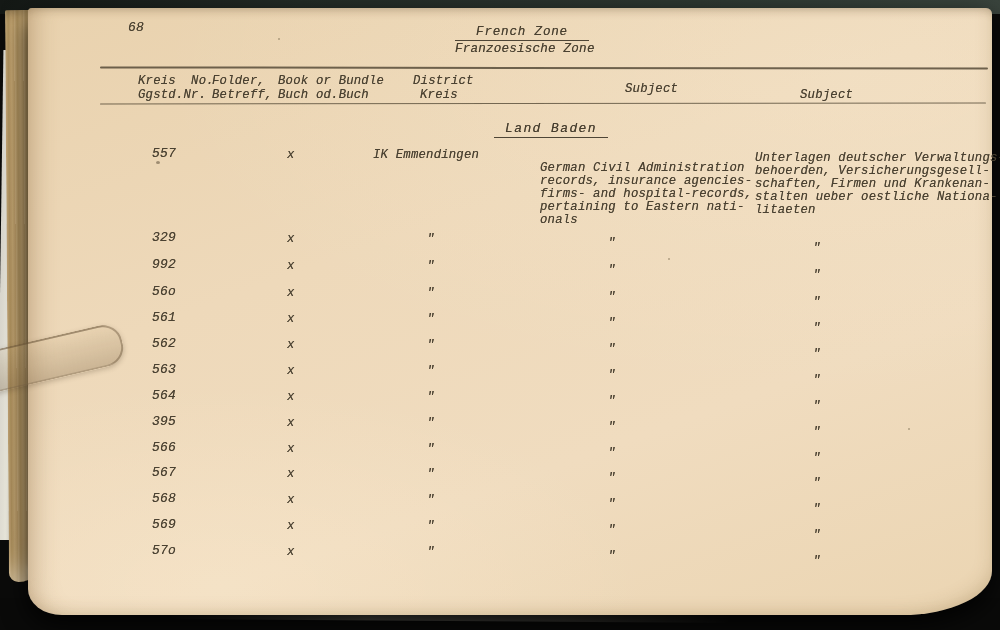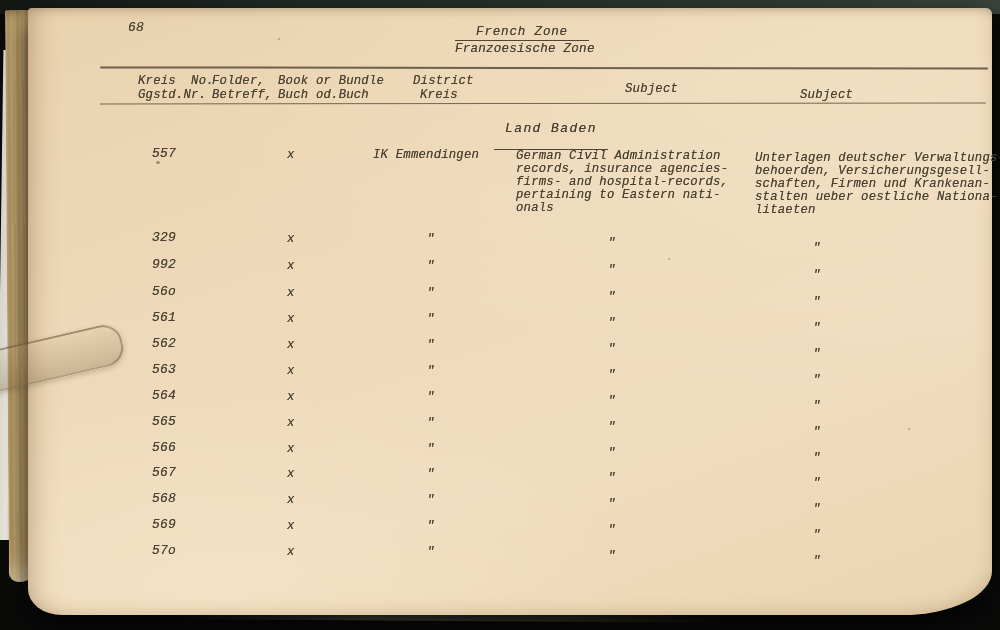--- a/index.html
+++ b/index.html
@@ -90,29 +90,29 @@
     padding-top:1px;text-shadow:0 0 0.6px rgba(74,65,49,0.75);white-space:pre;
   }
   .rule{
     position:absolute;height:2px;background:#514633;opacity:0.82;
     border-radius:2px;
   }
   .rule.thin{height:1.4px;opacity:0.78;}
   .section-hd{
     position:absolute;left:466px;top:113px;width:114px;text-align:center;
     font-size:13px;letter-spacing:1.4px;color:#473e2f;
-    border-bottom:1.7px solid #4e4536;padding-bottom:13px;white-space:pre;
+    border-bottom:1.7px solid #4e4536;padding-bottom:1px;white-space:pre;
     text-shadow:0 0 0.6px rgba(71,62,47,0.8);
   }
   .row{position:absolute;left:0;width:100%;height:0;overflow:visible;}
   .col-item{left:124px;}
   .col-x{left:259px;}
   .col-district{left:345px;}
   .col-district-ditto{left:399px;}
-  .col-subject{left:488px;width:222px;}
+  .col-subject{left:512px;width:222px;margin-top:12px;}
   .col-subject-ditto{left:580px;top:6px;}
   .col-betreff{left:727px;width:248px;top:2px;}
   .col-betreff-ditto{left:785px;top:11px;}
   .smudge{
     position:absolute;left:128px;top:14px;width:4px;height:3px;
     background:rgba(95,80,58,0.55);border-radius:50%;filter:blur(0.4px);
   }
   .speck{position:absolute;width:2px;height:2px;border-radius:50%;background:rgba(110,95,70,0.5);}
 </style>
 </head>
@@ -212,21 +212,21 @@
       <span class="tw col-betreff-ditto">"</span>
     </div>
     <div class="row" style="top:381px;">
       <span class="tw num col-item">564</span>
       <span class="tw col-x" style="top:2px;">x</span>
       <span class="tw col-district-ditto" style="top:2px;">"</span>
       <span class="tw col-subject-ditto">"</span>
       <span class="tw col-betreff-ditto">"</span>
     </div>
     <div class="row" style="top:407px;">
-      <span class="tw num col-item">565</span>
+      <span class="tw num col-item">395</span>
       <span class="tw col-x" style="top:2px;">x</span>
       <span class="tw col-district-ditto" style="top:2px;">"</span>
       <span class="tw col-subject-ditto">"</span>
       <span class="tw col-betreff-ditto">"</span>
     </div>
     <div class="row" style="top:433px;">
       <span class="tw num col-item">566</span>
       <span class="tw col-x" style="top:2px;">x</span>
       <span class="tw col-district-ditto" style="top:2px;">"</span>
       <span class="tw col-subject-ditto">"</span>

